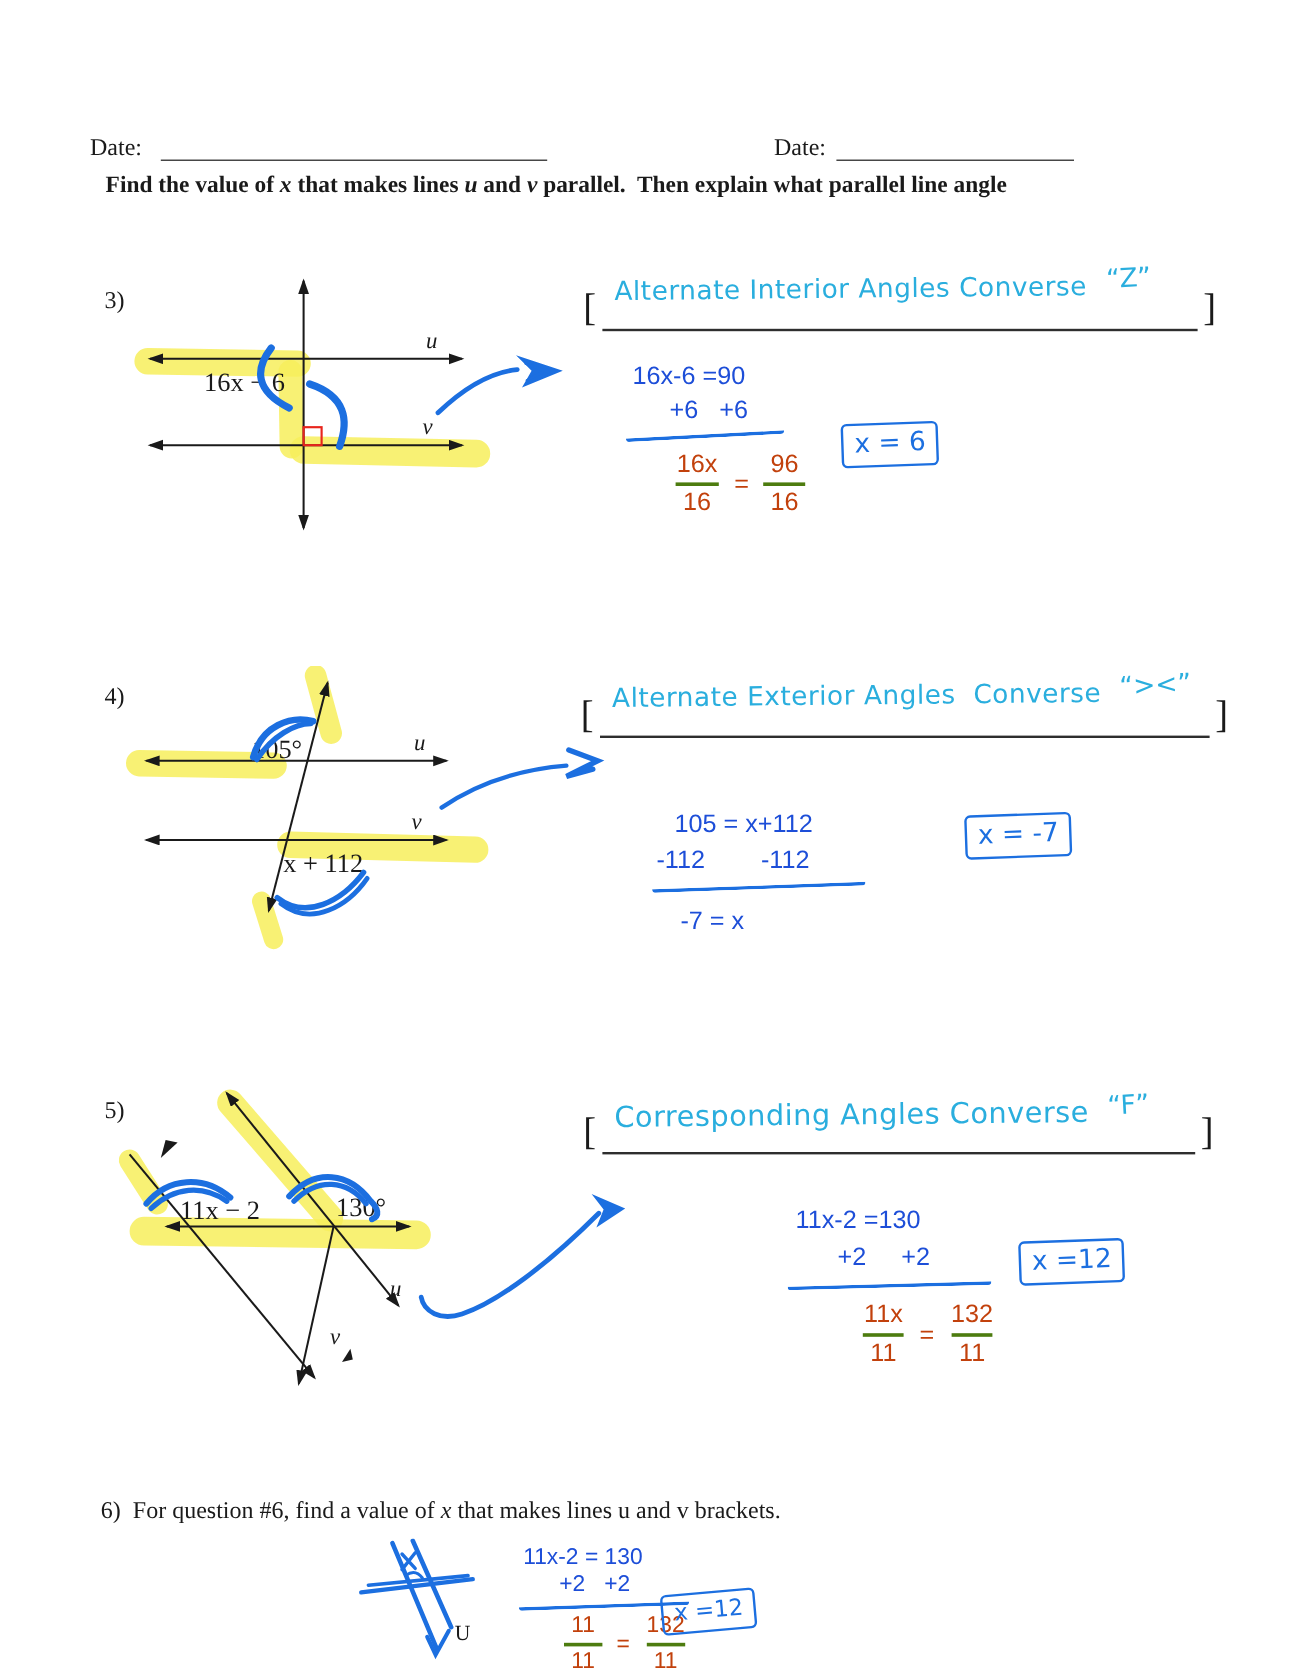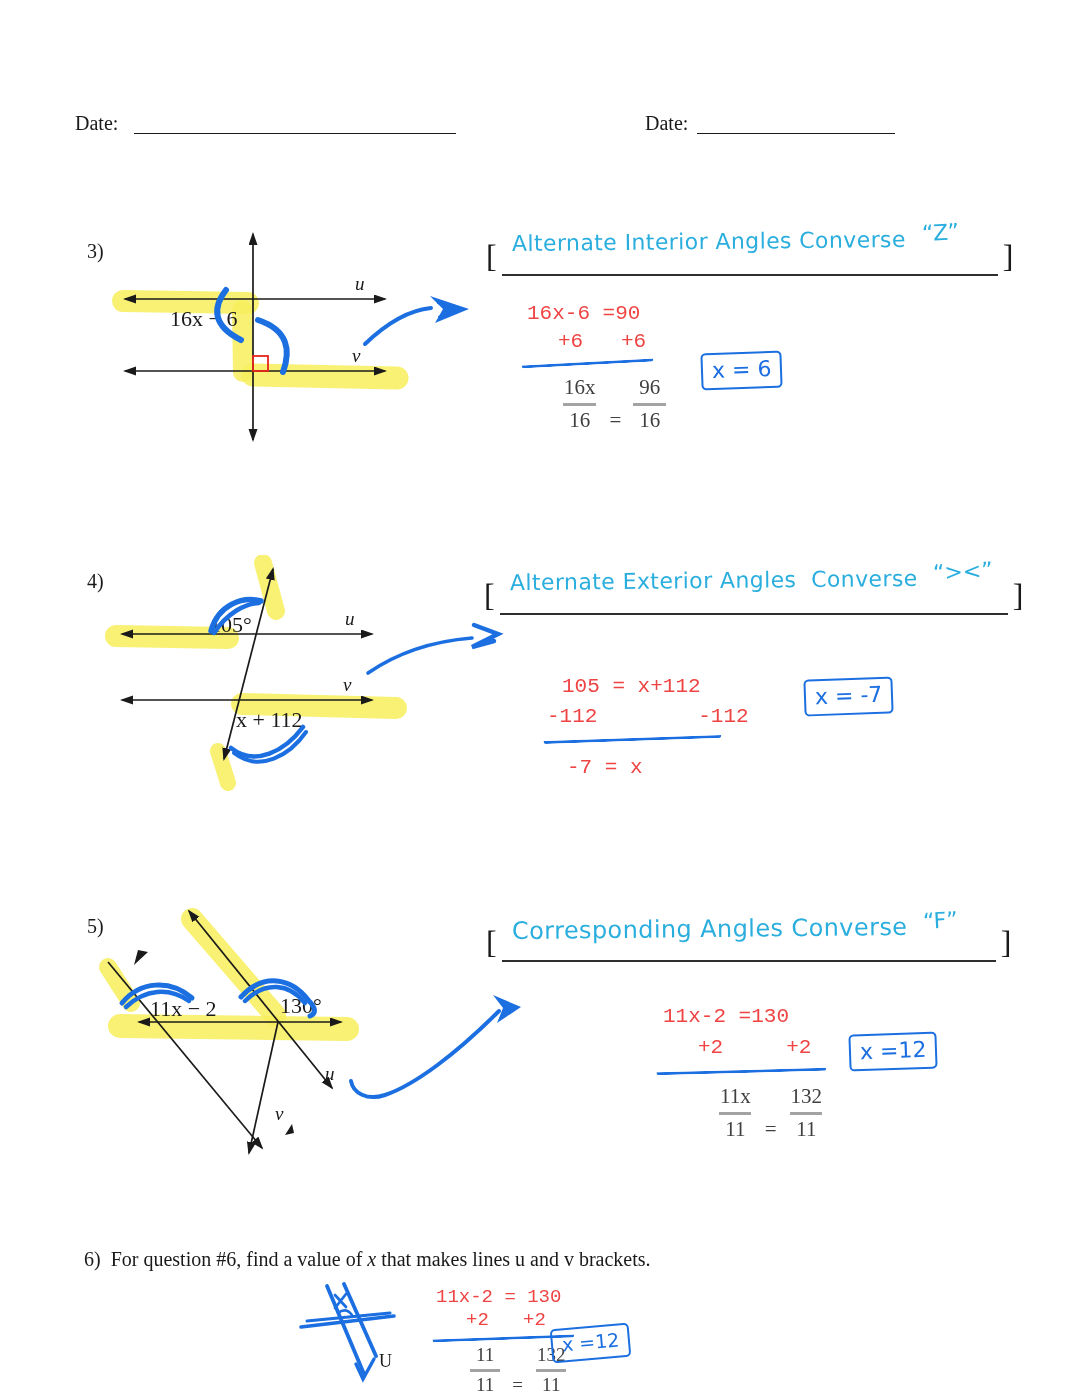--- a/index.html
+++ b/index.html
@@ -13,30 +13,30 @@
   .instr i{font-style:italic;}
   .pnum{font-size:20px;}
   .q6text{font-size:20px;white-space:pre;}
   .answer-row{display:flex;align-items:flex-end;gap:5px;}
   .bracket{font-size:32px;line-height:40px;}
   .answer-mid{display:flex;align-items:baseline;border-bottom:2.5px solid #2e2e2e;
               height:42px;padding:0 6px 3px 10px;}
   .hand{font-family:"DejaVu Sans",sans-serif;}
   .cyan{color:#2aaede;font-size:22px;white-space:pre;transform:rotate(-0.6deg);letter-spacing:.4px;}
   .hint{color:#2aaede;font-size:22px;margin-left:16px;transform:translateY(-9px) rotate(-3deg);}
-  .wline{position:absolute;color:#ef4444;font-family:Liberation Mono, monospace;
+  .wline{position:absolute;color:#1d4ed8;font-family:Liberation Sans, sans-serif;
          font-size:21px;white-space:pre;line-height:1.05;}
   .w19{font-size:19px;}
   .hrule{position:absolute;border-bottom:3px solid #1c6fe0;border-radius:3px;}
-  .fracrow{position:absolute;display:flex;gap:12px;align-items:flex-end;
-           color:#404040;font-family:Liberation Serif, serif;font-size:21px;}
+  .fracrow{position:absolute;display:flex;gap:12px;align-items:center;
+           color:#c2410c;font-family:Liberation Sans, sans-serif;font-size:21px;}
   .fracrow .eqs{margin-top:1px;}
   .frac{display:inline-flex;flex-direction:column;align-items:center;}
   .frac .num{padding:0 2px;}
-  .frac .den{border-top:3px solid #a3a3a3;margin-top:3px;padding:2px 6px 0;}
+  .frac .den{border-top:3px solid #4d7c0f;margin-top:3px;padding:2px 6px 0;}
   .boxed{position:absolute;border:2.5px solid #1c6fe0;border-radius:5px;
          padding:3px 9px 5px;color:#1c6fe0;font-family:"DejaVu Sans",sans-serif;
          font-size:22px;transform:rotate(-2deg);white-space:pre;}
   .hl{stroke:rgba(247,238,92,0.85);fill:none;stroke-linecap:round;}
   .ink{stroke:#1a1a1a;stroke-width:1.7;fill:none;}
   .pen{stroke:#1c6fe0;fill:none;stroke-linecap:round;}
   .penfill{fill:#1c6fe0;stroke:none;}
   .red{stroke:#e8251c;fill:none;stroke-width:1.8;}
   svg text{font-family:"Liberation Serif",serif;fill:#1a1a1a;}
   svg .it{font-style:italic;}
@@ -45,20 +45,21 @@
 <body>
 
 <div class="page">
 
 
   <div class="abs lab20" style="left:75px;top:112px;">Date:</div>
   <span class="abs blank" style="left:134px;top:112px;width:322px;"></span>
   <div class="abs lab20" style="left:645px;top:112px;">Date:</div>
   <span class="abs blank" style="left:697px;top:112px;width:198px;"></span>
 
+  <div class="abs instr" style="left:88px;top:144px;"><span>Find the value of </span><i>x</i><span> that makes lines </span><i>u</i><span> and </span><i>v</i><span> parallel.  Then explain what parallel line angle</span></div>
 
   <div class="abs pnum" style="left:87px;top:240px;">3)</div>
 
   <svg class="abs" style="left:105px;top:222px;" width="370" height="235" viewBox="0 0 370 235">
     <defs>
       <marker id="ah3" markerUnits="userSpaceOnUse" markerWidth="14" markerHeight="10" refX="11" refY="4.5" orient="auto-start-reverse">
         <path d="M0,0 L13,4.5 L0,9 Z" fill="#1a1a1a"></path>
       </marker>
     </defs>
     <g>

